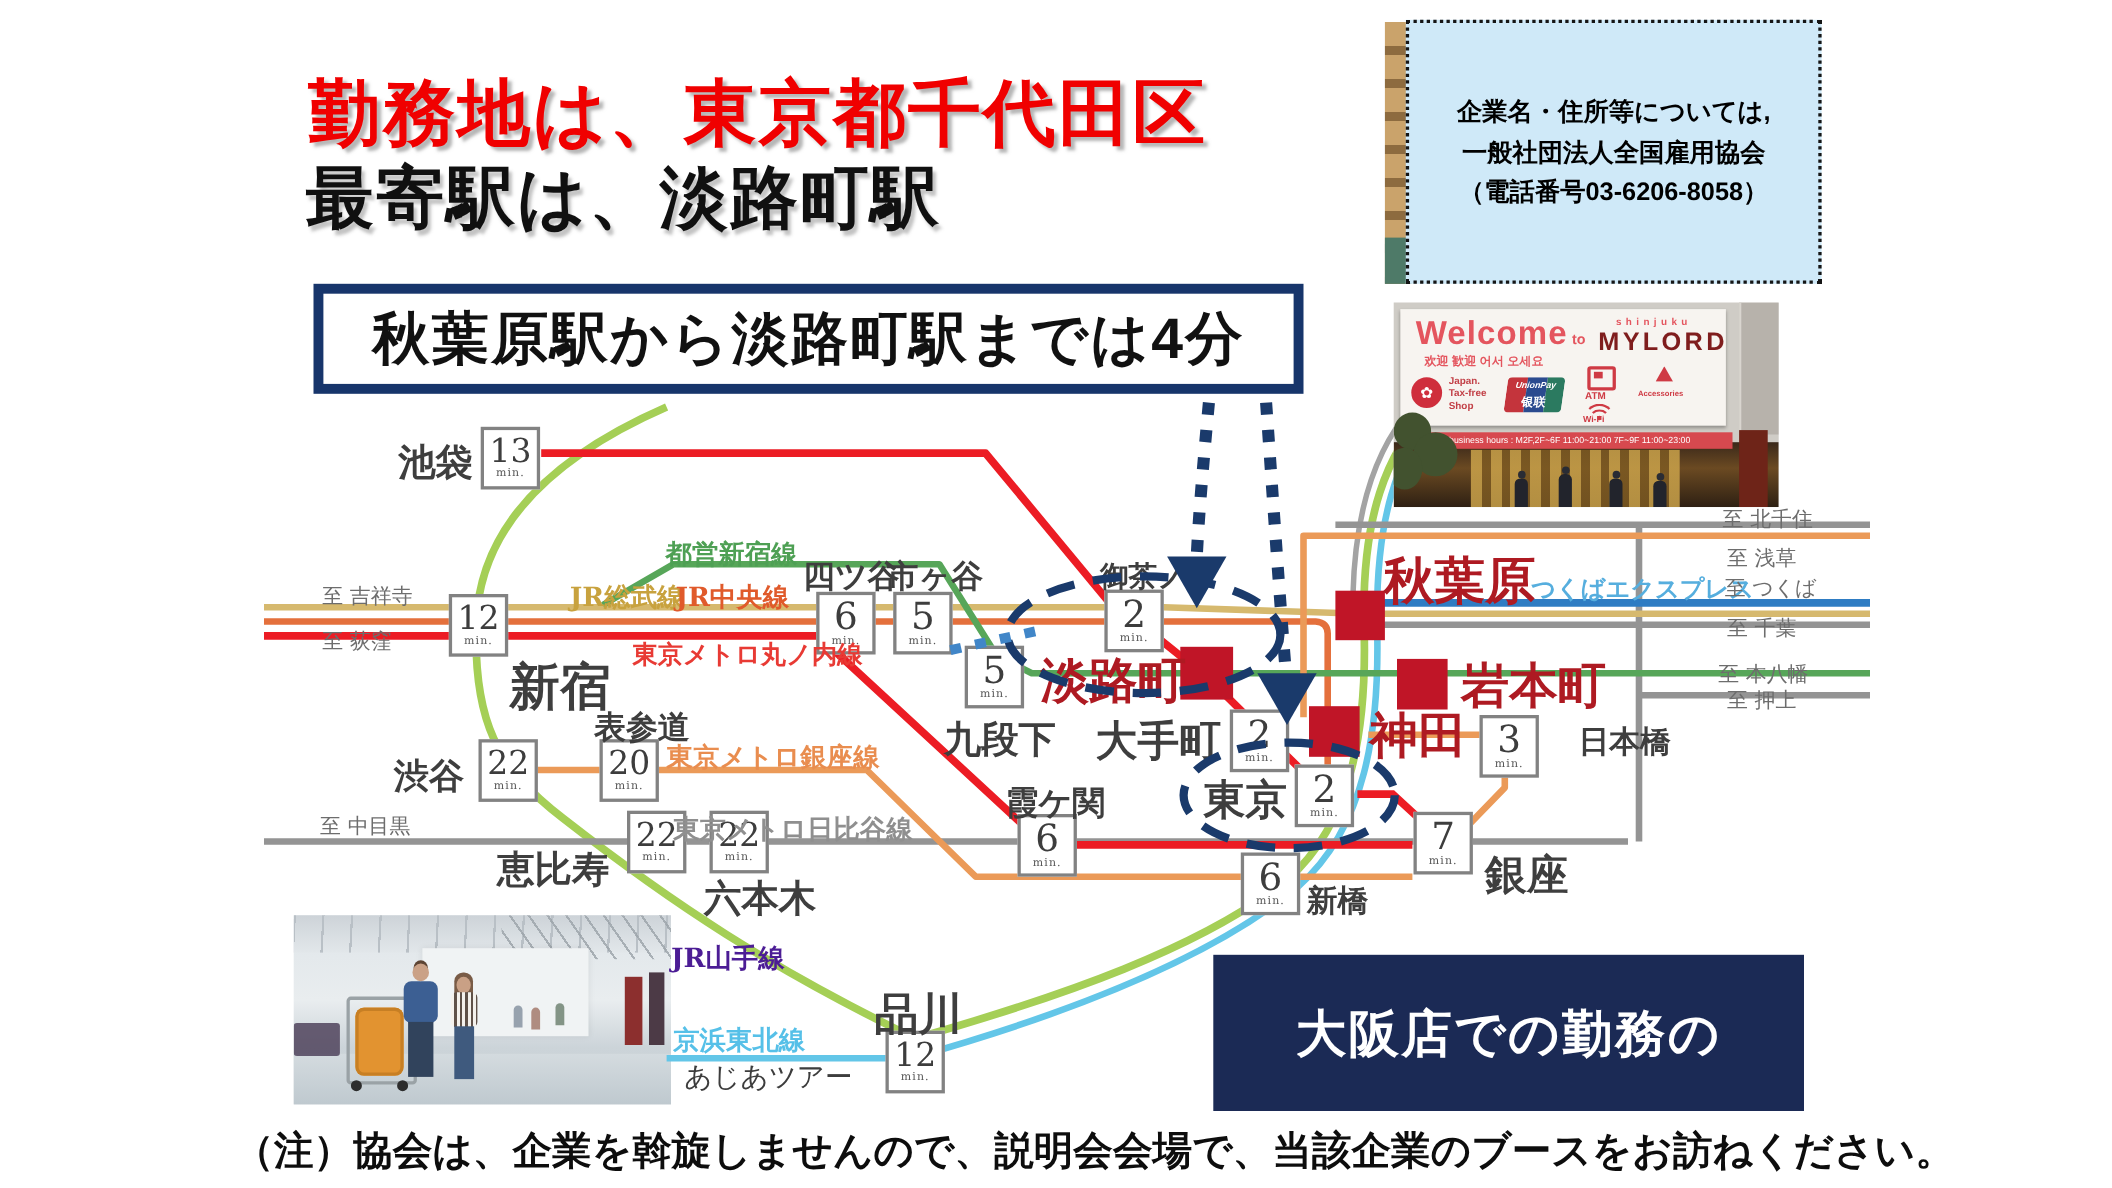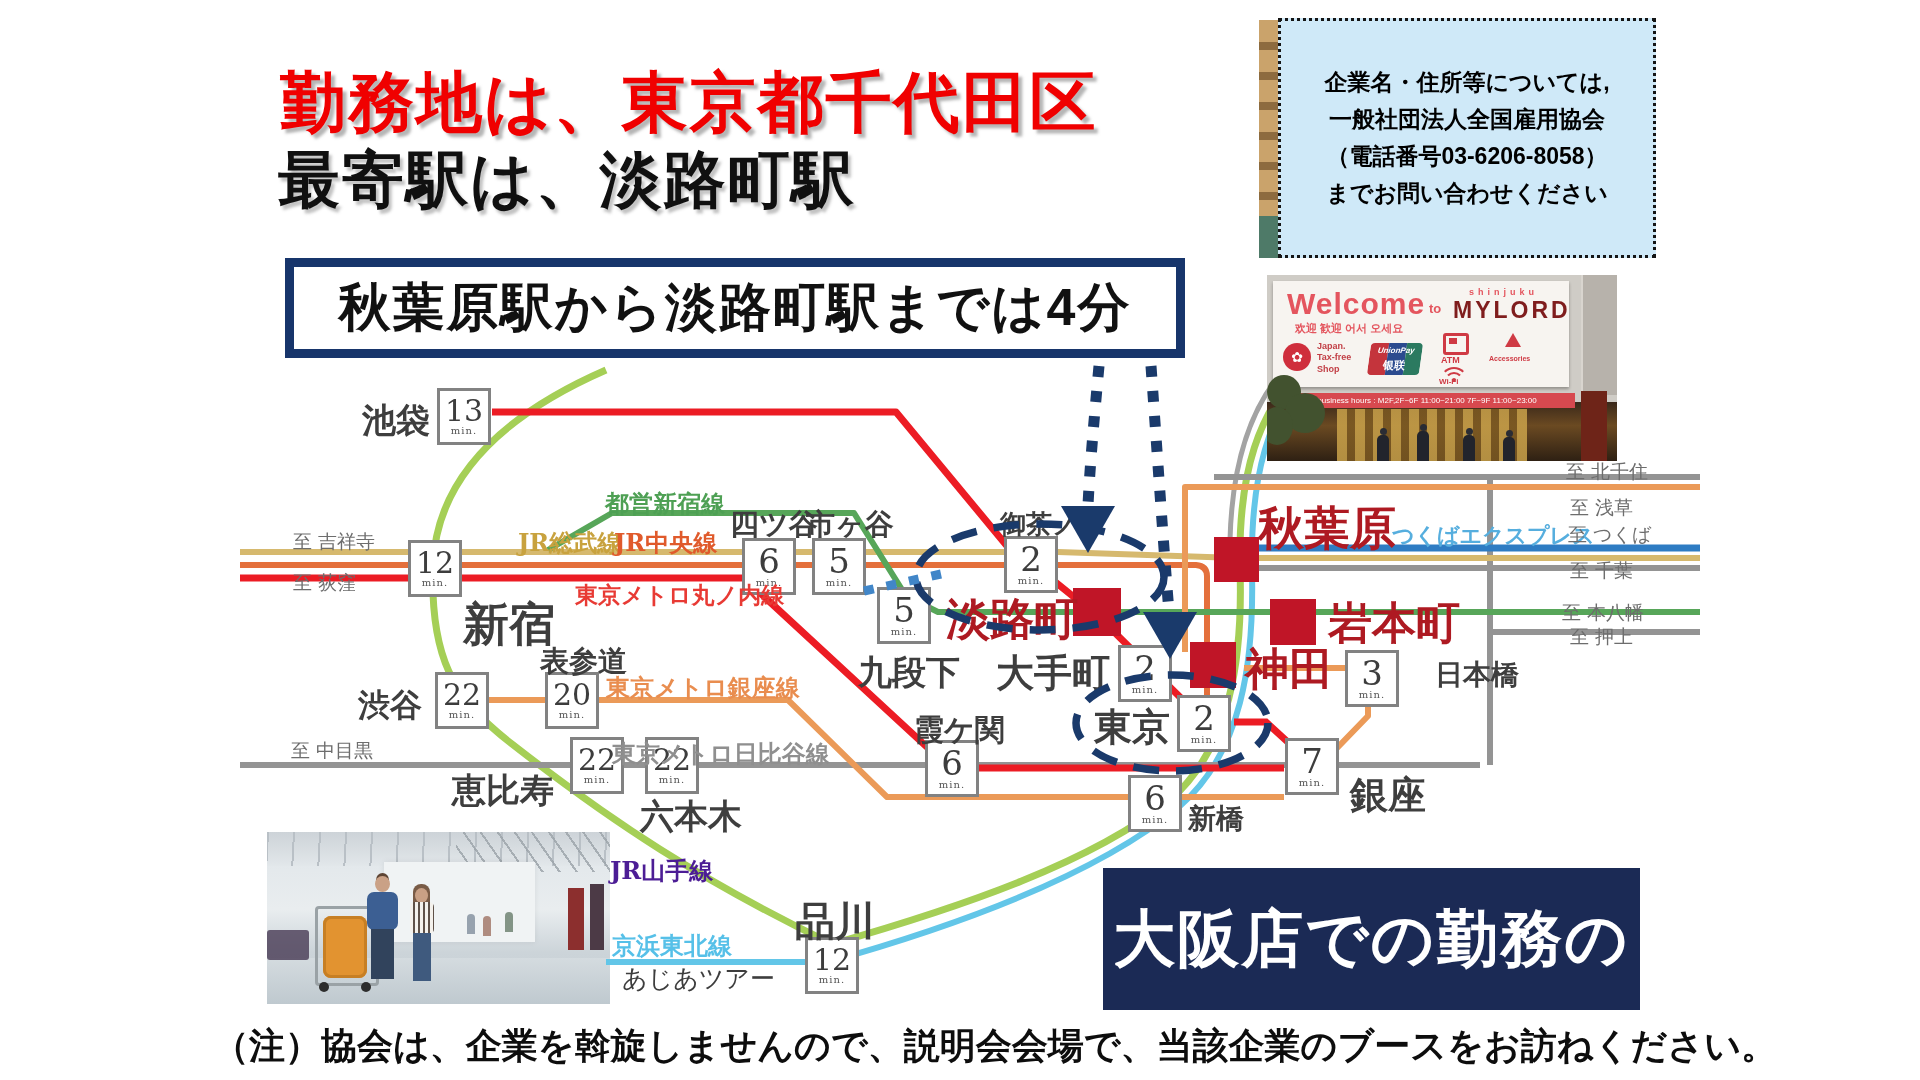--- a/index.html
+++ b/index.html
@@ -18,21 +18,21 @@
       border:3px dotted #151515;box-sizing:border-box;display:flex;flex-direction:column;
       justify-content:center;align-items:center;z-index:7;}
   .contact-box div{font-size:23px;font-weight:bold;color:#000;line-height:1.6;white-space:nowrap;}
   
   .highlight-box{position:absolute;left:285px;top:258px;width:900px;height:100px;background:#fff;
       border:9px solid #17356b;box-sizing:border-box;display:flex;align-items:center;justify-content:center;z-index:7;}
   .highlight-box span{font-size:52px;font-weight:800;color:#111;letter-spacing:2px;white-space:nowrap;}
   
   .osaka-box{position:absolute;left:1103px;top:868px;width:537px;height:142px;background:#1b2a55;
       display:flex;flex-direction:column;align-items:center;justify-content:center;z-index:6;}
-  .osaka-box div{color:#fff;font-size:62px;font-weight:800;line-height:1.35;letter-spacing:2px;white-space:nowrap;}
+  .osaka-box div{color:#fff;font-size:46px;font-weight:800;line-height:1.35;letter-spacing:2px;white-space:nowrap;}
   
   .footnote{position:absolute;left:213px;top:1022px;font-size:36px;font-weight:800;color:#0d0d0d;
       white-space:nowrap;z-index:7;}
   .photo-caption{position:absolute;left:622px;top:962px;font-size:25px;color:#3d3d3d;z-index:5;}
   #map-layer{position:absolute;left:0;top:0;width:1920px;height:1080px;z-index:4;pointer-events:none;}
   .min-box{position:absolute;width:54px;height:57px;background:#fff;border:3px solid #828282;
       box-sizing:border-box;display:flex;flex-direction:column;align-items:center;justify-content:center;}
   .min-num{font-family:"DejaVu Serif","Liberation Serif",serif;color:#3d3d3d;line-height:.95;}
   .min-unit{font-family:"DejaVu Serif","Liberation Serif",serif;font-size:10px;color:#555;letter-spacing:1px;}
   .st-name{position:absolute;font-family:"DejaVu Serif","Liberation Serif",serif;font-weight:bold;
@@ -123,21 +123,20 @@
   <div class="title1">勤務地は、東京都千代田区</div>
   <div class="title2">最寄駅は、淡路町駅</div>
 
   <div class="bldg-strip">
     <div class="strip-bottom"></div>
   </div>
   <div class="contact-box">
     <div>企業名・住所等については,</div>
     <div>一般社団法人全国雇用協会</div>
     <div>（電話番号03-6206-8058）</div>
-    <div>までお問い合わせください</div>
   </div>
 
   <svg class="rail" width="1920" height="1080" viewBox="0 0 1920 1080">
 
     <path d="M 606,370 C 496,418 436,482 433,566 C 430,656 452,698 512,744 C 612,822 700,880 832,944 C 965,906 1092,862 1170,800 C 1230,748 1243,660 1240,568 C 1238,470 1260,412 1300,370" fill="none" stroke="#a5cf56" stroke-width="7" stroke-linejoin="round"></path>
 
     <path d="M 606,962 L 828,962 C 985,918 1108,866 1180,806 C 1242,752 1254,662 1252,572 C 1250,472 1270,414 1306,372" fill="none" stroke="#63c6e8" stroke-width="6" stroke-linejoin="round"></path>
 
     <path d="M 1284,370 C 1250,408 1232,465 1230,540" fill="none" stroke="#a3a3a3" stroke-width="5"></path>
 

